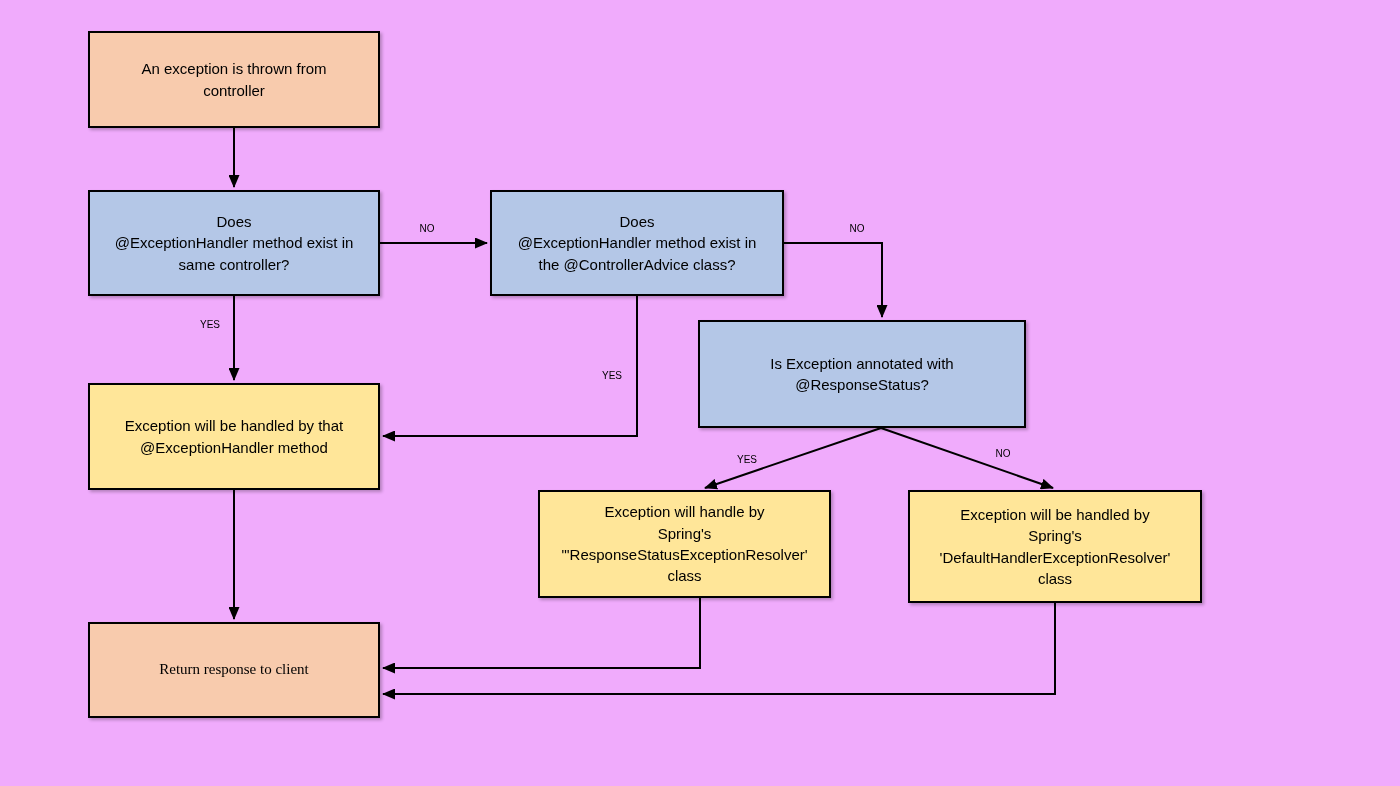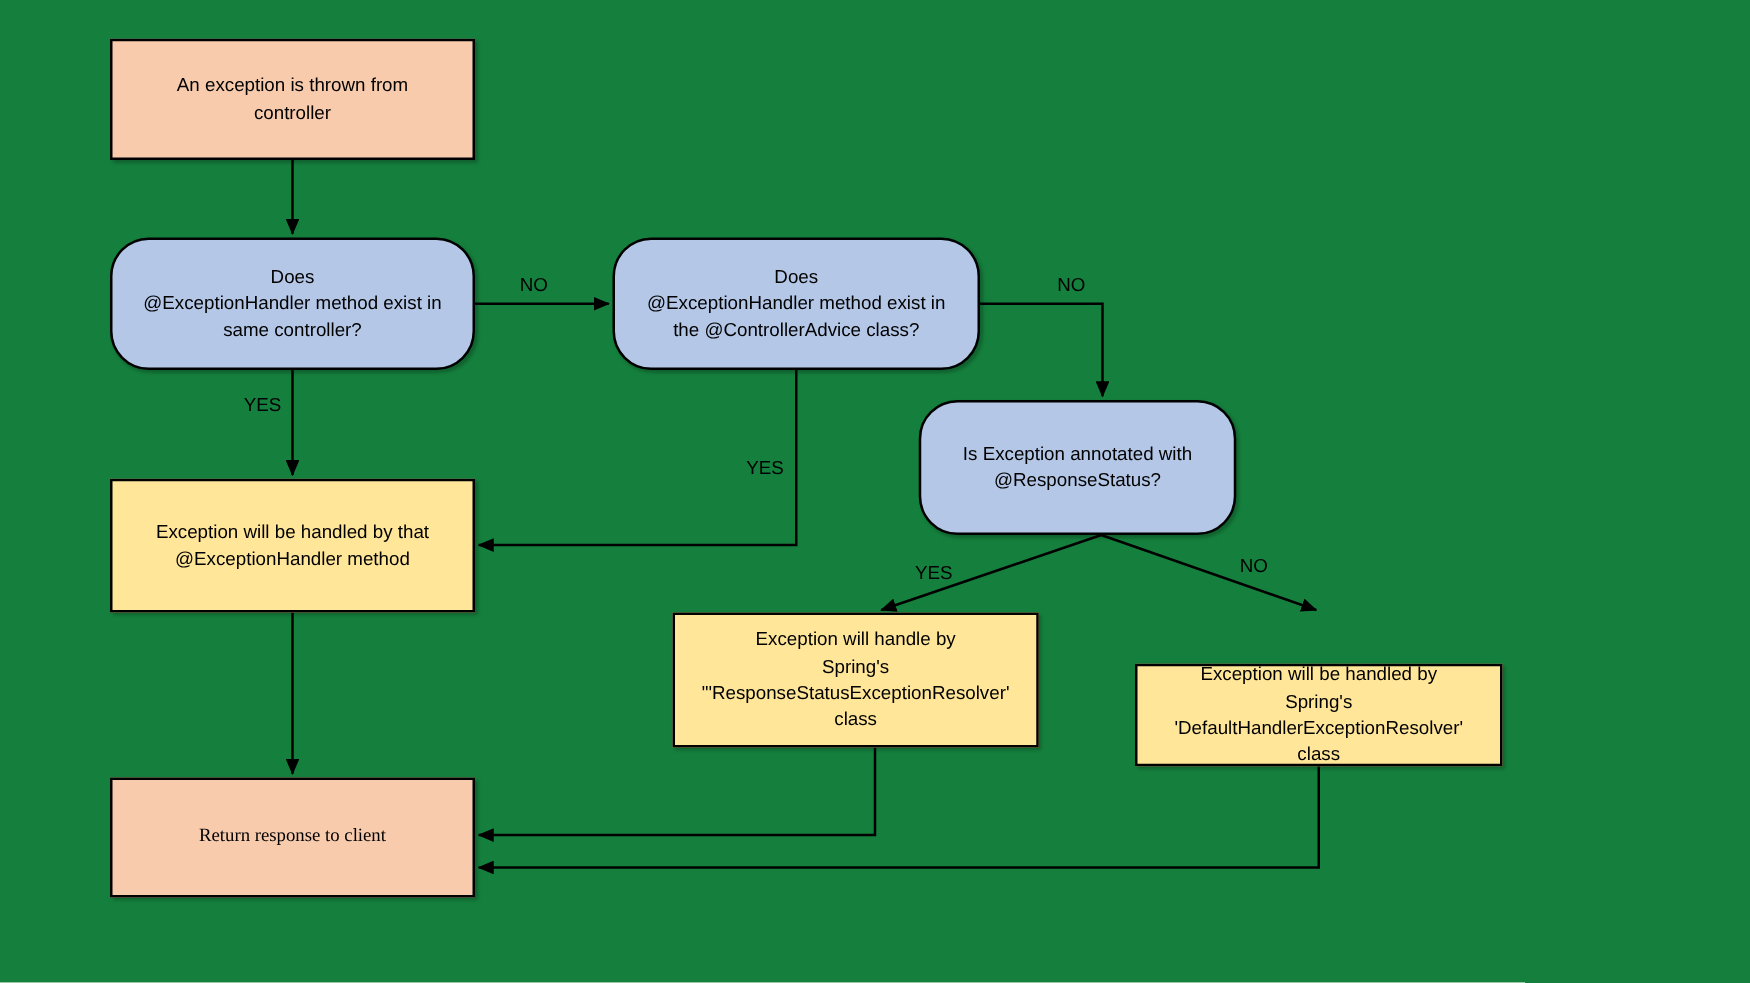--- a/index.html
+++ b/index.html
@@ -4,21 +4,21 @@
 <style>
   html, body {
     margin: 0;
     padding: 0;
     background: #ffffff;
   }
   .canvas {
     position: relative;
     width: 1400px;
     height: 786px;
-    background: #15803d;
+    background: #f0abfc;
     font-family: "Liberation Sans", sans-serif;
     overflow: hidden;
   }
   .edges-layer {
     position: absolute;
     left: 0;
     top: 0;
     width: 1400px;
     height: 786px;
     pointer-events: none;
@@ -32,26 +32,26 @@
     justify-content: center;
     text-align: center;
     font-size: 15px;
     line-height: 1.42;
     color: #000000;
     white-space: pre-line;
     padding: 4px 10px;
     box-shadow: 2px 2px 3px rgba(0,0,0,0.25);
   }
   .node.orange { background: #F8CBAD; }
-  .node.blue   { background: #B4C7E7; border-radius: 31px; }
+  .node.blue   { background: #B4C7E7; }
   .node.yellow { background: #FFE699; }
   .edge-label {
     position: absolute;
     transform: translate(-50%, -50%);
-    font-size: 15px;
+    font-size: 10px;
     color: #000000;
     white-space: nowrap;
   }
   .edge-path {
     stroke: #000000;
     stroke-width: 2;
     fill: none;
   }
 </style>
 </head>
@@ -81,32 +81,32 @@
 controller</div>
 
   <div class="node blue" style="left:88px; top:190px; width:292px; height:106px;">Does
 @ExceptionHandler method exist in
 same controller?</div>
 
   <div class="node blue" style="left:490px; top:190px; width:294px; height:106px;">Does
 @ExceptionHandler method exist in
 the @ControllerAdvice class?</div>
 
-  <div class="node blue" style="left:735px; top:320px; width:254px; height:108px;">Is Exception annotated with
+  <div class="node blue" style="left:698px; top:320px; width:328px; height:108px;">Is Exception annotated with
 @ResponseStatus?</div>
 
   <div class="node yellow" style="left:88px; top:383px; width:292px; height:107px;">Exception will be handled by that
 @ExceptionHandler method</div>
 
   <div class="node yellow" style="left:538px; top:490px; width:293px; height:108px;">Exception will handle by
 Spring's
 "'ResponseStatusExceptionResolver'
 class</div>
 
-  <div class="node yellow" style="left:908px; top:490px; width:294px; height:82px;margin-top:41px;">Exception will be handled by
+  <div class="node yellow" style="left:908px; top:490px; width:294px; height:113px;">Exception will be handled by
 Spring's
 'DefaultHandlerExceptionResolver'
 class</div>
 
   <div class="node orange" style="left:88px; top:622px; width:292px; height:96px;font-family:Liberation Serif, serif;">Return response to client</div>
 
   <div class="edge-label" style="left:427px; top:228px;">NO</div>
 
   <div class="edge-label" style="left:210px; top:324px;">YES</div>
 

